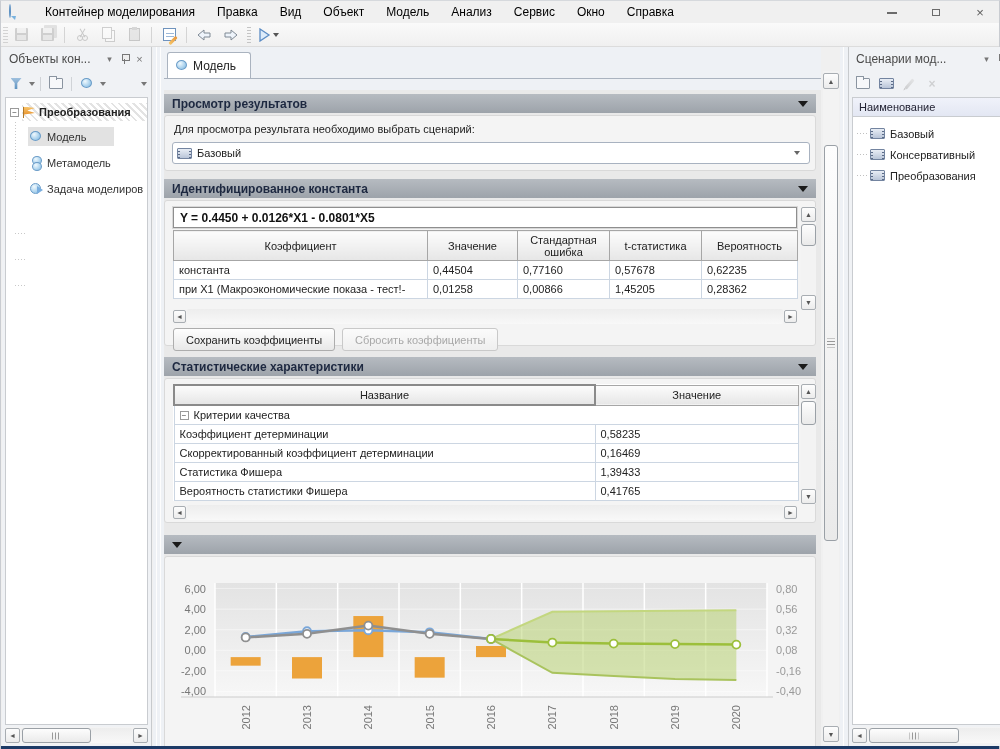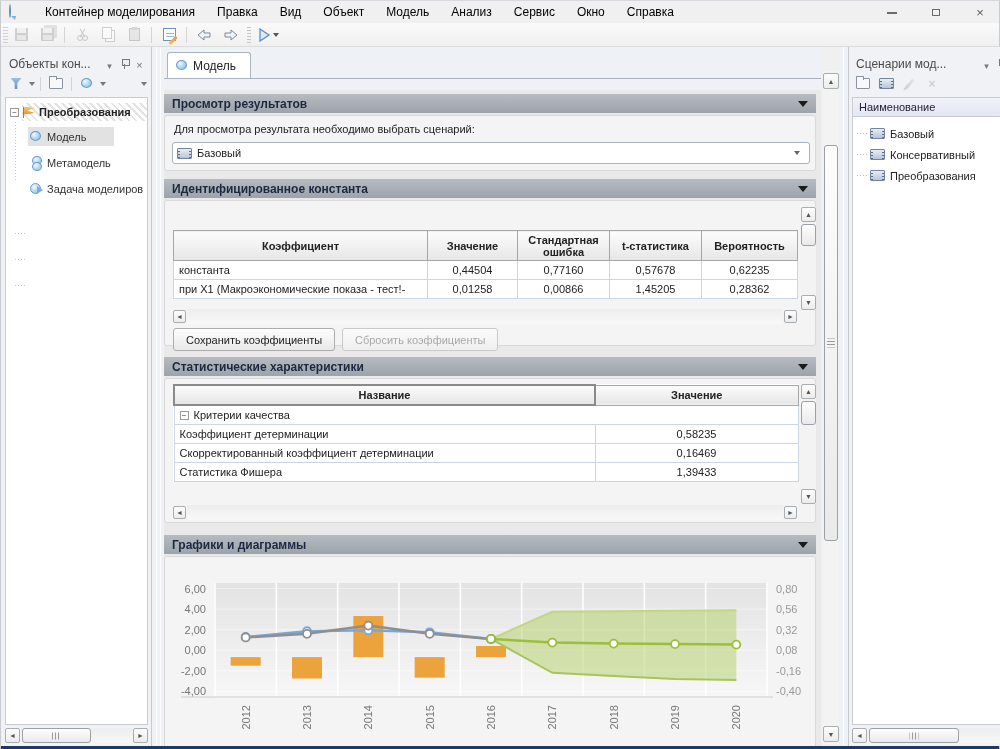--- a/index.html
+++ b/index.html
@@ -47,21 +47,21 @@
   .ic-edit::before { content:""; position:absolute; left:2px; top:2px; width:8px; height:6px; background:repeating-linear-gradient(0deg,#9cb8d8 0 1px, transparent 1px 3px); }
   .ic-edit::after { content:""; position:absolute; right:-3px; bottom:-2px; width:10px; height:3px; background:linear-gradient(90deg,#f5c56a,#e8963a); transform:rotate(-45deg); border-radius:1px; }
   .ic-arrow svg { display:block; }
   .caret-down { width:0; height:0; border-left:3px solid transparent; border-right:3px solid transparent; border-top:4px solid #555; }
   .tb-caret { margin-left:2px; }
 
   
   .dock { position:absolute; top:46px; bottom:3px; background:#f0f2f5; }
   .dock-left { left:1px; width:150px; border-right:1px solid #c7cacd; }
   .dock-right { left:847px; width:180px; border-left:1px solid #c7cacd; }
-  .dock-header { height:24px; display:flex; align-items:flex-end; padding:0 4px 0 7px; color:#4a4a4a; font-size:12px; }
+  .dock-header { height:24px; display:flex; align-items:center; padding:0 4px 0 7px; color:#4a4a4a; font-size:12px; }
   .dock-title { flex:1; white-space:nowrap; overflow:hidden; }
   .dock-hbtn { width:15px; text-align:center; color:#777; font-size:9px; }
   .pin { display:inline-block; width:8px; height:11px; position:relative; }
   .pin::before { content:""; position:absolute; left:1px; top:1px; width:6px; height:5px; border:1px solid #777; background:#eee; }
   .pin::after { content:""; position:absolute; left:3px; top:6px; width:1px; height:5px; background:#777; }
   .dock-toolbar { height:25px; display:flex; align-items:center; padding:0 4px; gap:3px; }
   .dk-btn { width:20px; height:19px; display:flex; align-items:center; justify-content:center; }
   .dk-sep { width:1px; height:14px; background:#d0d3d7; margin:0 2px; }
   .spacer { flex:1; }
   .ic-funnel { width:11px; height:11px; background:linear-gradient(#9fc0de,#5e92c0); clip-path:polygon(0 0,100% 0,62% 45%,62% 100%,38% 100%,38% 45%); }
@@ -119,23 +119,23 @@
   .content { position:absolute; left:0; top:43px; width:100%; bottom:0; background:#e9e9e9; }
   .sec-header { position:absolute; left:0; width:652px; height:19px; background:linear-gradient(#b6bbc1,#9da3aa); display:flex; align-items:center; padding:0 8px; }
   .sec-title { flex:1; font-weight:bold; color:#1d2840; font-size:12px; }
   .sec-collapse { width:0; height:0; border-left:5px solid transparent; border-right:5px solid transparent; border-top:6px solid #1a1a1a; }
   .panel { position:absolute; left:0; width:652px; background:#f4f4f4; border:1px solid #d9d9d9; border-radius:3px; }
   .combo { position:absolute; height:22px; background:#fff; border:1px solid #a8b2c0; border-radius:3px; display:flex; align-items:center; padding:0 4px; }
   .combo .val { flex:1; margin-left:5px; color:#222; }
   .combo .dd { width:16px; display:flex; justify-content:center; }
   .eq-box { position:absolute; background:#fff; border:1px solid #8e8e8e; box-shadow:0 0 0 1px #d8d8d8; display:flex; align-items:center; padding:0 6px; font-weight:bold; color:#111; font-size:12px; }
   table.grid { border-collapse:collapse; table-layout:fixed; background:#fff; }
-  table.grid th { background:linear-gradient(#fcfcfc,#e6e6e6); border:1px solid #a6a6a6; font-weight:bold; color:#222; font-size:11px; padding:2px 4px; }
+  table.grid th { background:linear-gradient(#fcfcfc,#e6e6e6); border:1px solid #a6a6a6; font-weight:normal; color:#222; font-size:11px; padding:2px 4px; }
   table.grid td { border:1px solid #ccd6e2; border-top:none; background:#fff; padding:3px 5px; color:#222; white-space:nowrap; overflow:hidden; }
-  td.num, th.num { text-align:center; }
+  td.num, th.num { text-align:left; }
   .vscroll { position:absolute; width:15px; background:#f3f3f3; }
   .vscroll .sb-btn { position:absolute; left:0; width:15px; height:15px; }
   .vscroll .sb-thumb { position:absolute; left:0; width:15px; }
   .btn { position:absolute; height:23px; background:linear-gradient(#fefefe,#e8e8e8); border:1px solid #adadad; border-radius:3px; color:#222; font-size:11px; display:flex; align-items:center; justify-content:center; padding:0 12px; }
   .btn.disabled { color:#a8a8a8; border-color:#c9c9c9; background:linear-gradient(#fbfbfb,#efefef); }
   .group-cell { display:flex; align-items:center; gap:5px; }
   .indent { padding-left:14px; }
 
   .main-vscroll { position:absolute; left:822px; top:70px; bottom:5px; width:16px; background:#f3f3f3; }
   .main-vscroll .sb-btn { position:absolute; left:0; width:16px; height:16px; }
@@ -321,20 +321,21 @@
               <span class="caret-down" style="border-top-color:#666"></span>
             </span>
         </div>
       </div>
 
       <div class="sec-header" style="top:89px">
         <span class="sec-title">Идентифицированное константа</span>
         <span class="sec-collapse"></span>
       </div>
       <div class="panel" style="top:110px; height:146px">
+        <div class="eq-box" style="left:8px; top:6px; width:624px; height:21px">Y = 0.4450 + 0.0126*X1 - 0.0801*X5</div>
         <table class="grid" style="position:absolute; left:8px; top:29px; width:624px">
           <colgroup>
               <col style="width:254px">
               <col style="width:90px">
               <col style="width:92px">
               <col style="width:92px">
               <col style="width:96px">
             </colgroup>
           <tbody>
               <tr>
@@ -403,36 +404,39 @@
             <td class="num">0,58235</td>
           </tr>
           <tr>
             <td class="indent">Скорректированный коэффициент детерминации</td>
             <td class="num">0,16469</td>
           </tr>
           <tr>
             <td class="indent">Статистика Фишера</td>
             <td class="num">1,39433</td>
           </tr>
+          <tr>
+            <td class="indent">Вероятность статистики Фишера</td>
+            <td class="num">0,41765</td>
+          </tr>
         </tbody>
           </table>
         <div class="vscroll" style="left:636px; top:5px; height:120px">
           <span class="sb-btn" style="top:0">▲</span>
           <span class="sb-thumb" style="top:17px; height:24px"></span>
           <span class="sb-btn" style="bottom:0">▼</span>
         </div>
         <div class="hscroll" style="left:8px; width:624px; top:126px; height:15px">
           <span class="sb-btn" style="width:13px;height:13px">◄</span>
           <span class="track"></span>
           <span class="sb-btn" style="width:13px;height:13px">►</span>
         </div>
       </div>
 
       <div class="sec-header" style="top:445px">
-        <span class="sec-title">Графики и диаграммы</span>
         <span class="sec-collapse"></span>
       </div>
       <div class="panel" style="top:466px; height:240px">
         <div class="chart-wrap" id="chart"><svg width="647" height="236">
               <defs>
                 <linearGradient id="pg" x1="0" y1="0" x2="0" y2="1">
                   <stop offset="0" stop-color="#e3e3e3"></stop>
                   <stop offset="1" stop-color="#f7f7f7"></stop>
                 </linearGradient>
               </defs>

